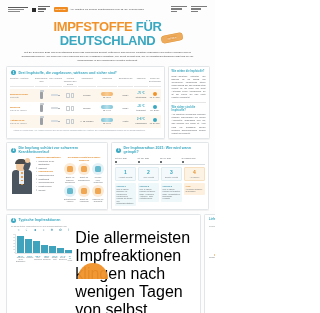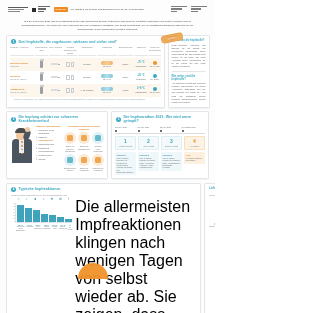--- a/index.html
+++ b/index.html
@@ -250,20 +250,27 @@
         <i style="width:40%"></i>
       </div>
     <div class="logo-d">
         <i></i>
         <i></i>
         <i style="width:45%"></i>
       </div>
   </div>
 
   <div class="title-wrap">
+    <div class="title-l1">
+      <span class="t-orange">IMPFSTOFFE</span>
+      <span class="t-teal">FÜR</span>
+    </div>
+    <div class="title-l2">
+      <span class="t-teal">DEUTSCHLAND</span>
+    </div>
     <div class="bandaid">
       <span>IMPFEN</span>
     </div>
   </div>
 
   <div class="intro">Seit 27. Dezember 2020 wird in Deutschland gegen das Coronavirus geimpft. Mittlerweile sind mehrere Impfstoffe zugelassen und weitere befinden sich im Zulassungsverfahren. Hier finden Sie einen Überblick über die verfügbaren Impfstoffe, wer zuerst geimpft wird, wie viel Impfstoff Deutschland erhält und wie die Impfkampagne in den kommenden Monaten weitergeht.</div>
 
   <div class="s1">
     <div class="s1-main card">
       <div class="sec-head">

